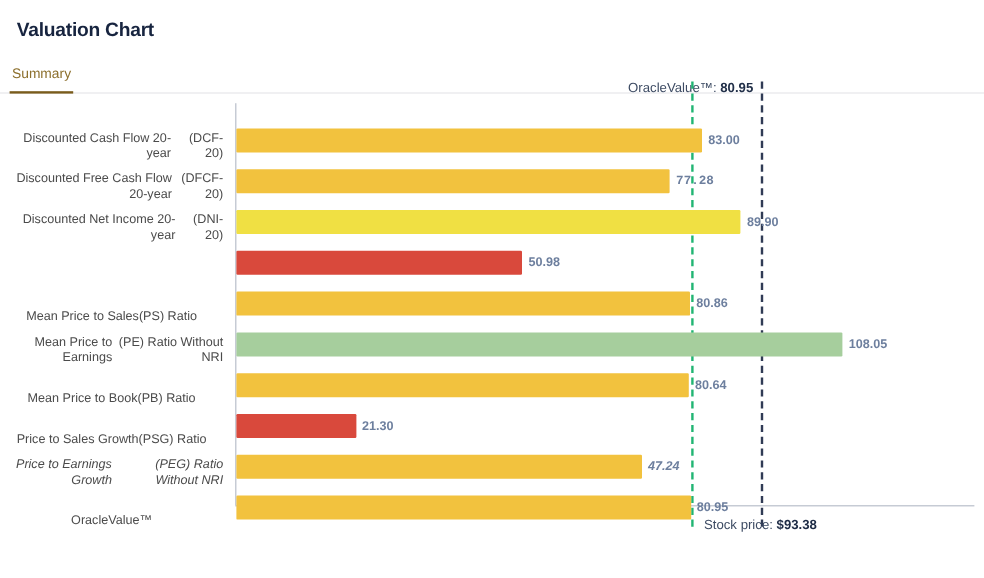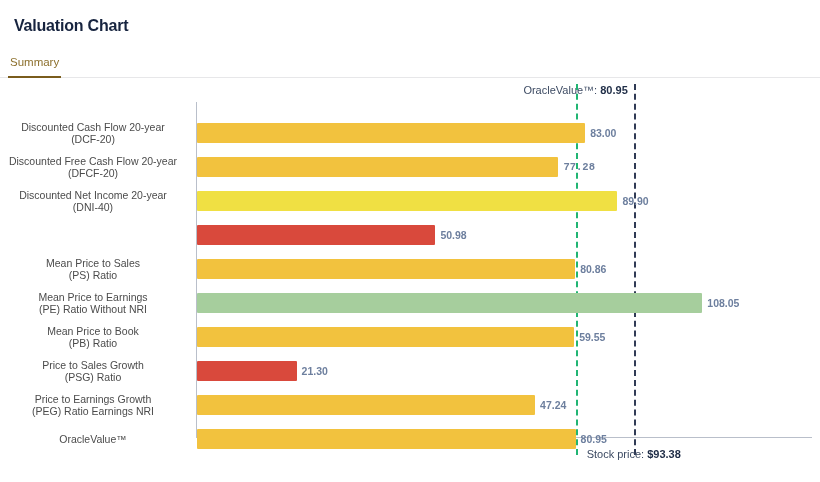--- a/index.html
+++ b/index.html
@@ -54,21 +54,21 @@
     line-height: 14px;
     cursor: pointer;
     background: transparent;
     z-index: 2;
   }
 
   
   .chart-wrap {
     position: absolute;
     left: 0;
-    top: 84px;
+    top: 68px;
     width: 820px;
     height: 398px;
   }
 
   
   .oracle-annotation {
     position: absolute;
     top: 0px;
     left: 0;
     width: 820px;
@@ -161,22 +161,22 @@
     width: 820px;
     height: 34px;
   }
   .row-label {
     position: absolute;
     left: 0;
     top: 0;
     width: 186px;
     height: 34px;
     display: flex;
-    flex-direction: column;
-    align-items: center;
+    flex-direction: row;
+    align-items: flex-end;
     justify-content: center;
     text-align: right;
     font-size: 10.5px;
     line-height: 12.5px;
     color: #4b4b4b;
   }
   .bar-track {
     position: absolute;
     left: 197px;
     top: 0;
@@ -244,21 +244,21 @@
             <span>(DFCF-20)</span>
           </div>
           <div class="bar-track">
             <div class="bar" style="width: 361.424px; background: rgb(242, 194, 62);"></div>
             <div class="bar-value" style="left: 361.424px; font-family: Liberation Mono, monospace;">77.28</div>
           </div>
         </div>
         <div class="row" style="top: 82px;">
           <div class="row-label">
             <span>Discounted Net Income 20-year</span>
-            <span>(DNI-40)</span>
+            <span>(DNI-20)</span>
           </div>
           <div class="bar-track">
             <div class="bar" style="width: 420.445px; background: rgb(240, 224, 67);"></div>
             <div class="bar-value" style="left: 420.445px;">89.90</div>
           </div>
         </div>
         <div class="row" style="top: 116px;">
           <div class="bar-track">
             <div class="bar" style="width: 238.424px; background: rgb(217, 73, 60);"></div>
             <div class="bar-value" style="left: 238.424px;">50.98</div>
@@ -284,37 +284,37 @@
             <div class="bar-value" style="left: 505.329px; text-align: center;">108.05</div>
           </div>
         </div>
         <div class="row" style="top: 218px;">
           <div class="row-label">
             <span>Mean Price to Book</span>
             <span>(PB) Ratio</span>
           </div>
           <div class="bar-track">
             <div class="bar" style="width: 377.138px; background: rgb(242, 194, 62);"></div>
-            <div class="bar-value" style="left: 377.138px;">59.55</div>
+            <div class="bar-value" style="left: 377.138px;">80.64</div>
           </div>
         </div>
         <div class="row" style="top: 252px; padding-left: 46px;">
           <div class="row-label">
             <span>Price to Sales Growth</span>
             <span>(PSG) Ratio</span>
           </div>
           <div class="bar-track">
             <div class="bar" style="width: 99.616px; background: rgb(217, 73, 60);"></div>
             <div class="bar-value" style="left: 99.616px; text-align: right;">21.30</div>
           </div>
         </div>
-        <div class="row" style="top: 286px;">
+        <div class="row" style="top: 286px; font-style: italic;">
           <div class="row-label">
             <span>Price to Earnings Growth</span>
-            <span>(PEG) Ratio Earnings NRI</span>
+            <span>(PEG) Ratio Without NRI</span>
           </div>
           <div class="bar-track">
             <div class="bar" style="width: 338.086px; background: rgb(242, 194, 62);"></div>
             <div class="bar-value" style="left: 338.086px;">47.24</div>
           </div>
         </div>
         <div class="row" style="top: 320px;">
           <div class="row-label">
             <span>OracleValue™</span>
           </div>

